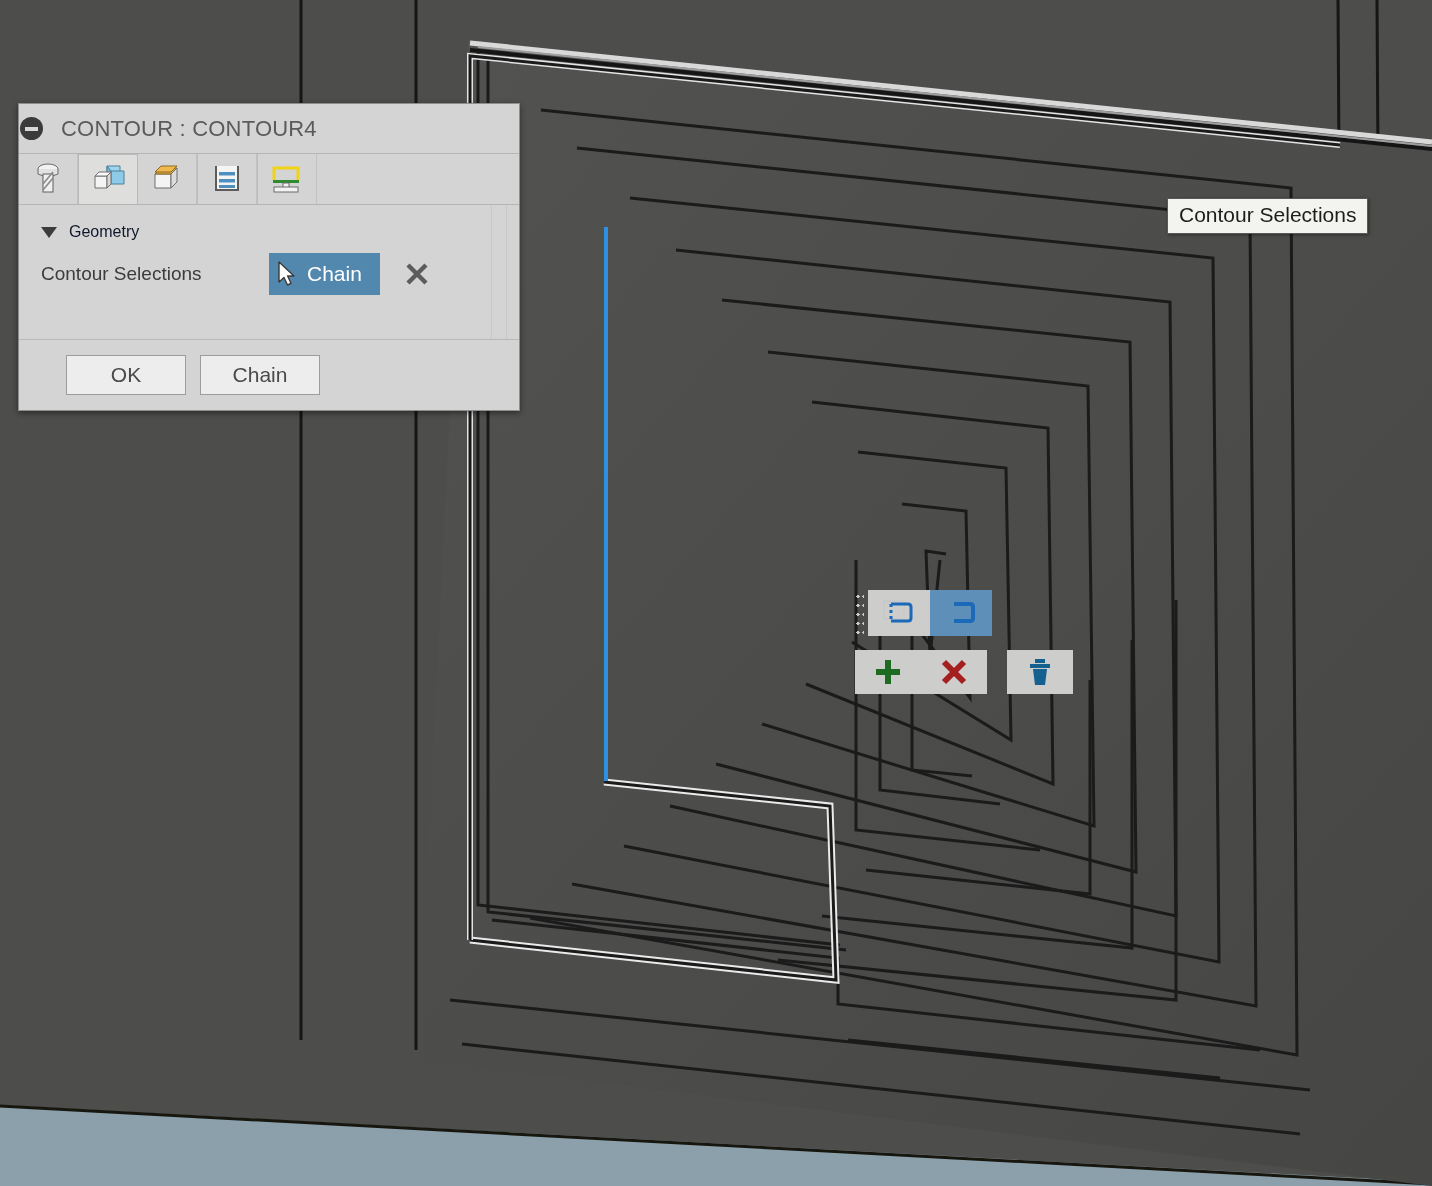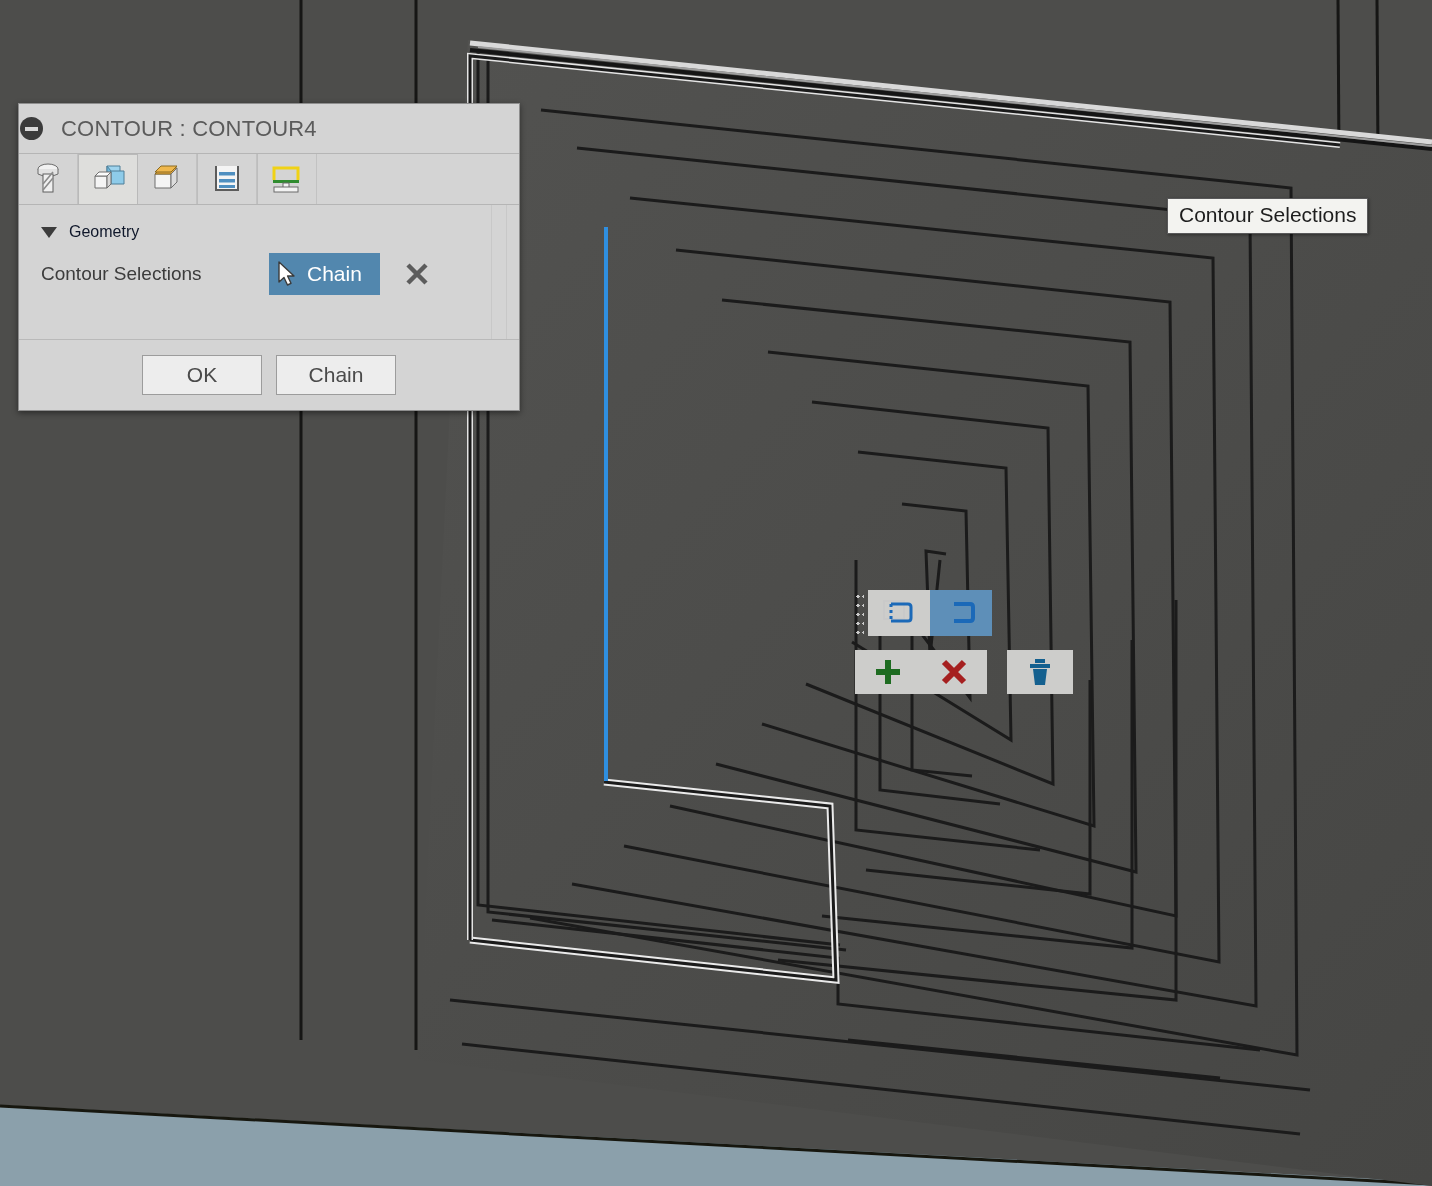--- a/index.html
+++ b/index.html
@@ -42,21 +42,21 @@
 
   .row{display:flex;align-items:center;padding:12px 0 0 22px;}
   .row-label{font-size:19px;color:#3c3c3c;width:228px;}
   .chain-btn{background:#5287ae;height:42px;display:flex;align-items:center;
              padding:0 18px 0 8px;gap:8px;cursor:default;}
   .chain-btn .ctxt{color:#fff;font-size:21px;}
   .xbtn{margin-left:20px;width:34px;height:34px;display:flex;
         align-items:center;justify-content:center;cursor:default;}
 
   #footer{height:70px;background:#d4d4d4;display:flex;align-items:center;
-          justify-content:center;gap:14px;}
+          gap:14px;margin-left:47px;}
   .fbtn{width:118px;height:38px;background:#ededed;border:1px solid #9c9c9c;
         display:flex;align-items:center;justify-content:center;
         font-size:21px;color:#4a4a4a;cursor:default;}
 
   
   #tooltip{position:absolute;left:1167px;top:198px;background:#f3f3f0;
            border:1px solid #59595a;padding:4px 11px 6px 11px;
            font-size:21px;color:#1d1d1d;box-shadow:1px 1px 3px rgba(0,0,0,.4);}
 
   

